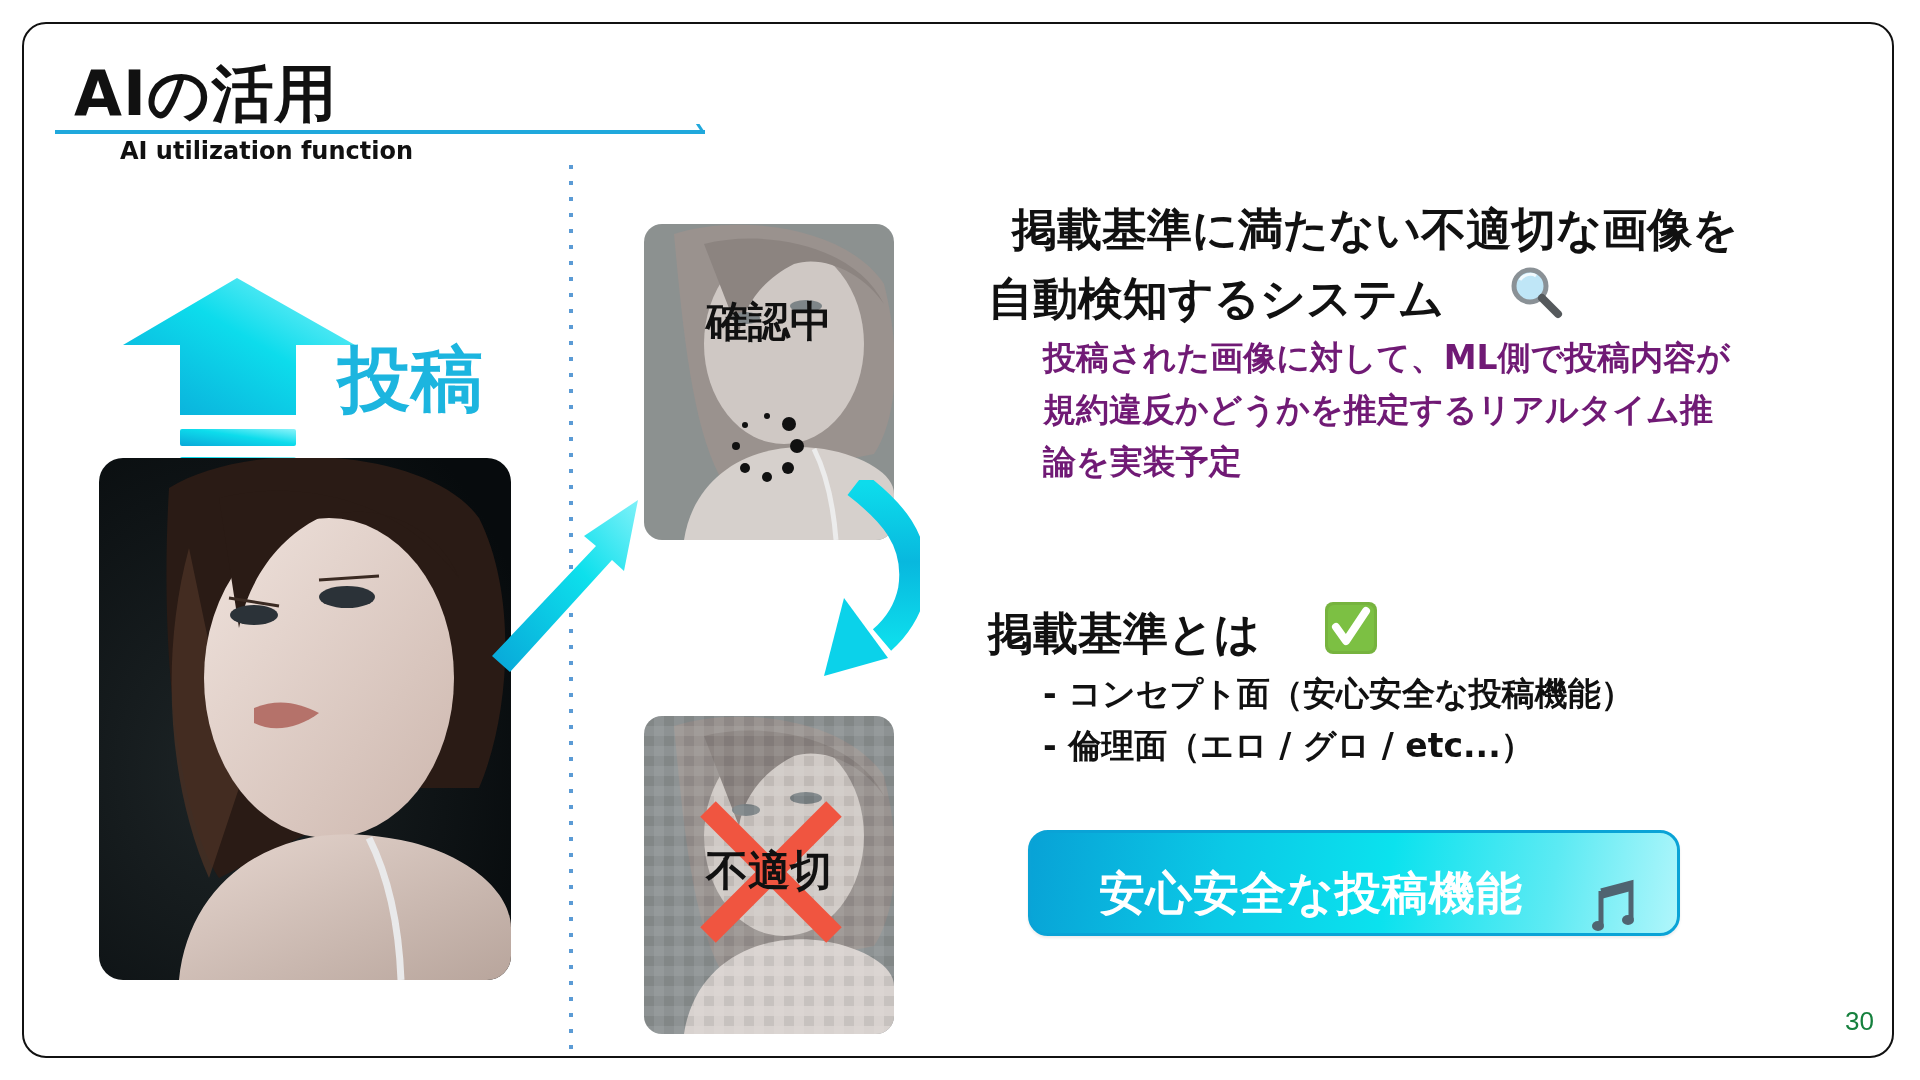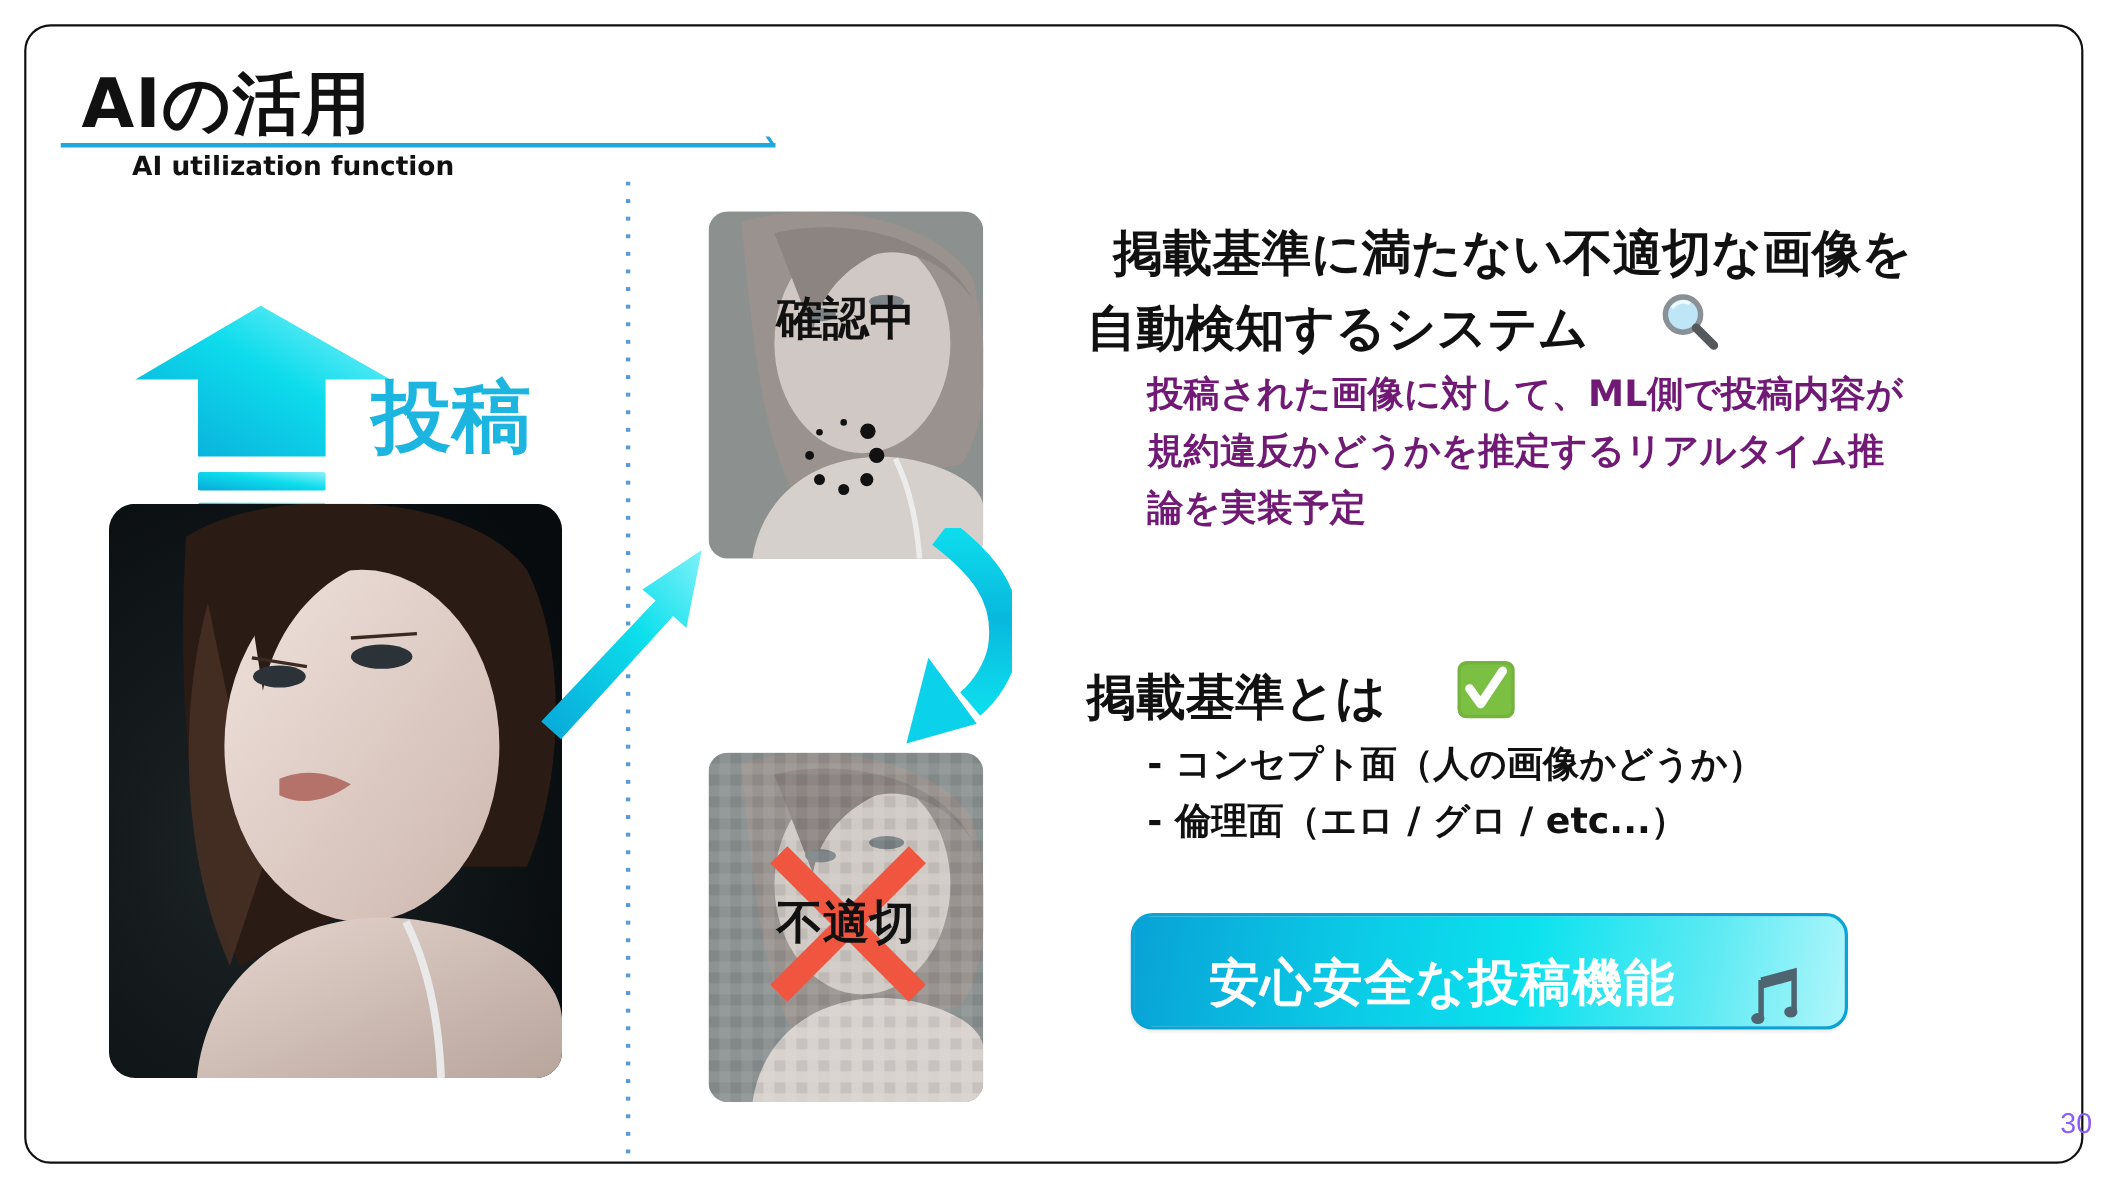--- a/index.html
+++ b/index.html
@@ -15,21 +15,21 @@
   .divider{position:absolute;left:569px;top:165px;width:4px;height:890px;
            background-image:linear-gradient(#5b9bd5 0 4px,transparent 4px 16px);
            background-size:4px 16px;}
   .upload-arrow{position:absolute;left:120px;top:275px;width:235px;height:205px;}
   .upload-label{position:absolute;left:338px;top:338px;font-size:72px;font-weight:bold;
                 color:#1cb5df;line-height:82px;letter-spacing:1px;}
   .photo{position:absolute;border-radius:24px;overflow:hidden;}
   .photo svg{display:block;}
   .photo-main{left:99px;top:458px;width:412px;height:522px;}
   .flow-arrow{position:absolute;pointer-events:none;}
-  .card{position:absolute;left:644px;width:250px;border-radius:18px;overflow:hidden;}
+  .card{position:absolute;left:644px;width:250px;border-radius:18px;overflow:hidden;margin-top:32px;}
   .card-checking{top:192px;height:316px;}
   .card-bad{top:684px;height:318px;}
   .card-label{position:absolute;left:0;right:0;text-align:center;font-size:42px;
               font-weight:bold;color:#111;line-height:50px;}
   .card-checking .card-label{top:323px;top:323px;}
   .spinner{position:absolute;left:0;top:0;}
   .x-mark{position:absolute;left:56px;top:85px;width:142px;height:142px;}
   .card-bad .card-label{top:130px;}
   .heading{position:absolute;left:988px;font-size:45px;font-weight:bold;line-height:68px;color:#111;white-space:nowrap;}
   .h1{top:196px;margin-left:24px;}
@@ -42,22 +42,22 @@
   .bullets{position:absolute;left:1043px;top:668px;font-size:33px;font-weight:bold;
            line-height:52px;color:#111;}
   .bullets div{white-space:nowrap;}
   .banner{position:absolute;left:1028px;top:830px;width:652px;height:106px;
           border-radius:20px;box-sizing:border-box;border:3px solid #0aa3d6;
           background:linear-gradient(100deg,#08a2d6 0%,#0bc9e6 30%,#0be2ee 55%,#5ceaf3 80%,#b0f6fb 100%);
           box-shadow:0 2px 3px rgba(0,0,0,0.08);}
   .banner-text{position:absolute;left:68px;top:30px;font-size:46px;font-weight:bold;color:#fff;
                line-height:60px;letter-spacing:1px;white-space:nowrap;}
   .note-icon{position:absolute;left:560px;top:46px;width:50px;height:54px;}
-  .page-number{position:absolute;left:1845px;top:1006px;font-size:26px;color:#8b5cf6;
-               font-family:"Liberation Sans",sans-serif;margin-left:28px;}
+  .page-number{position:absolute;left:1845px;top:1006px;font-size:26px;color:#15803d;
+               font-family:"Liberation Sans",sans-serif;}
 </style>
 </head>
 <body>
 
 <div class="frame"></div>
 
 <div class="title">AIの活用</div>
 <svg class="title-underline" viewBox="0 0 660 16">
   <line x1="0" y1="8" x2="650" y2="8" stroke="#20a8dc" stroke-width="4"></line>
   <line x1="648" y1="8" x2="640" y2="-4" stroke="#20a8dc" stroke-width="3"></line>
@@ -204,21 +204,21 @@
   <span>掲載基準とは</span>
   <span class="emoji" style="margin-left:48px;">
     <svg width="54" height="54" viewBox="0 0 54 54">
       <rect x="1" y="1" width="52" height="52" rx="8" fill="#76b33e"></rect>
       <rect x="4" y="4" width="46" height="46" rx="6" fill="#7cc043"></rect>
       <path d="M12,26 L22,40 L42,10" stroke="#fff" stroke-width="8" fill="none" stroke-linecap="round" stroke-linejoin="round"></path>
     </svg>
   </span>
 </div>
 <div class="bullets">
-  <div>- コンセプト面（人の画像かどうか）</div>
+  <div>- コンセプト面（安心安全な投稿機能）</div>
   <div>- 倫理面（エロ / グロ / etc...）</div>
 </div>
 
 <div class="banner">
   <div class="banner-text">安心安全な投稿機能</div>
   <svg class="note-icon" viewBox="0 0 50 54">
     <path d="M10,12 L40,4 L40,40" stroke="#4f6471" stroke-width="5" fill="none"></path>
     <path d="M10,12 L10,46" stroke="#4f6471" stroke-width="5" fill="none"></path>
     <path d="M10,12 L40,4 L40,12 L10,20 Z" fill="#4f6471"></path>
     <ellipse cx="7" cy="47" rx="6" ry="5" fill="#4f6471"></ellipse>

